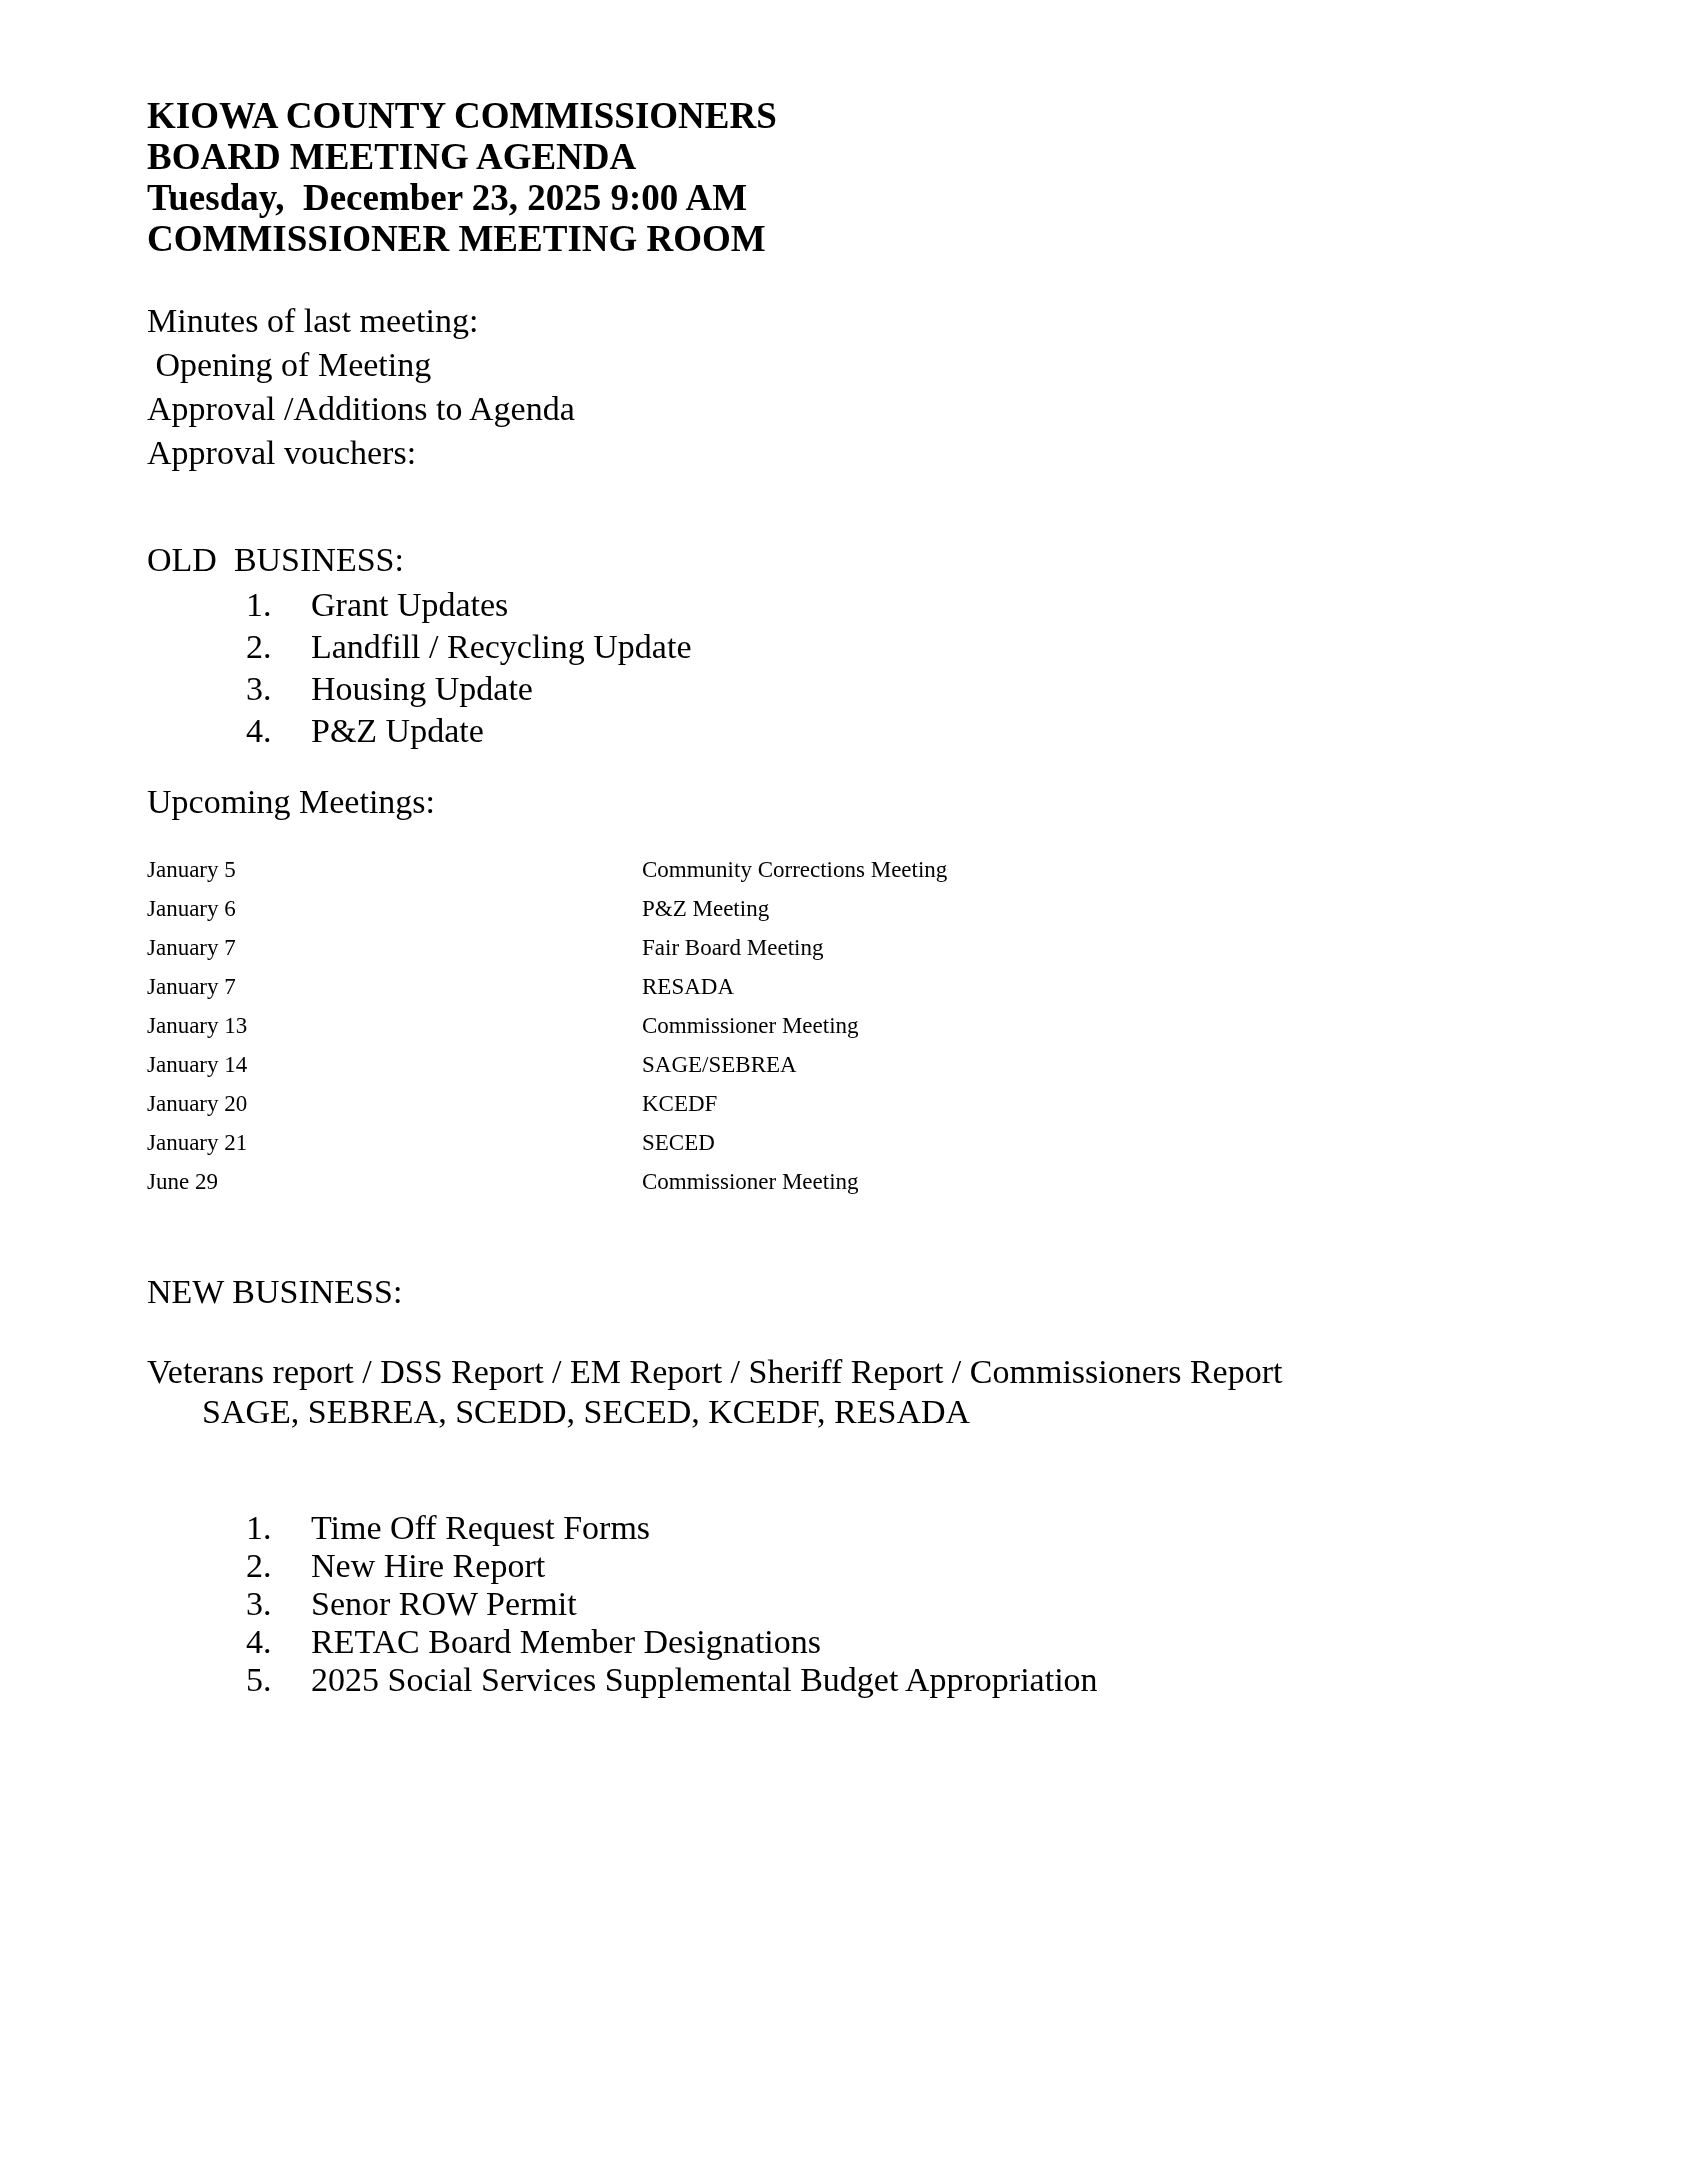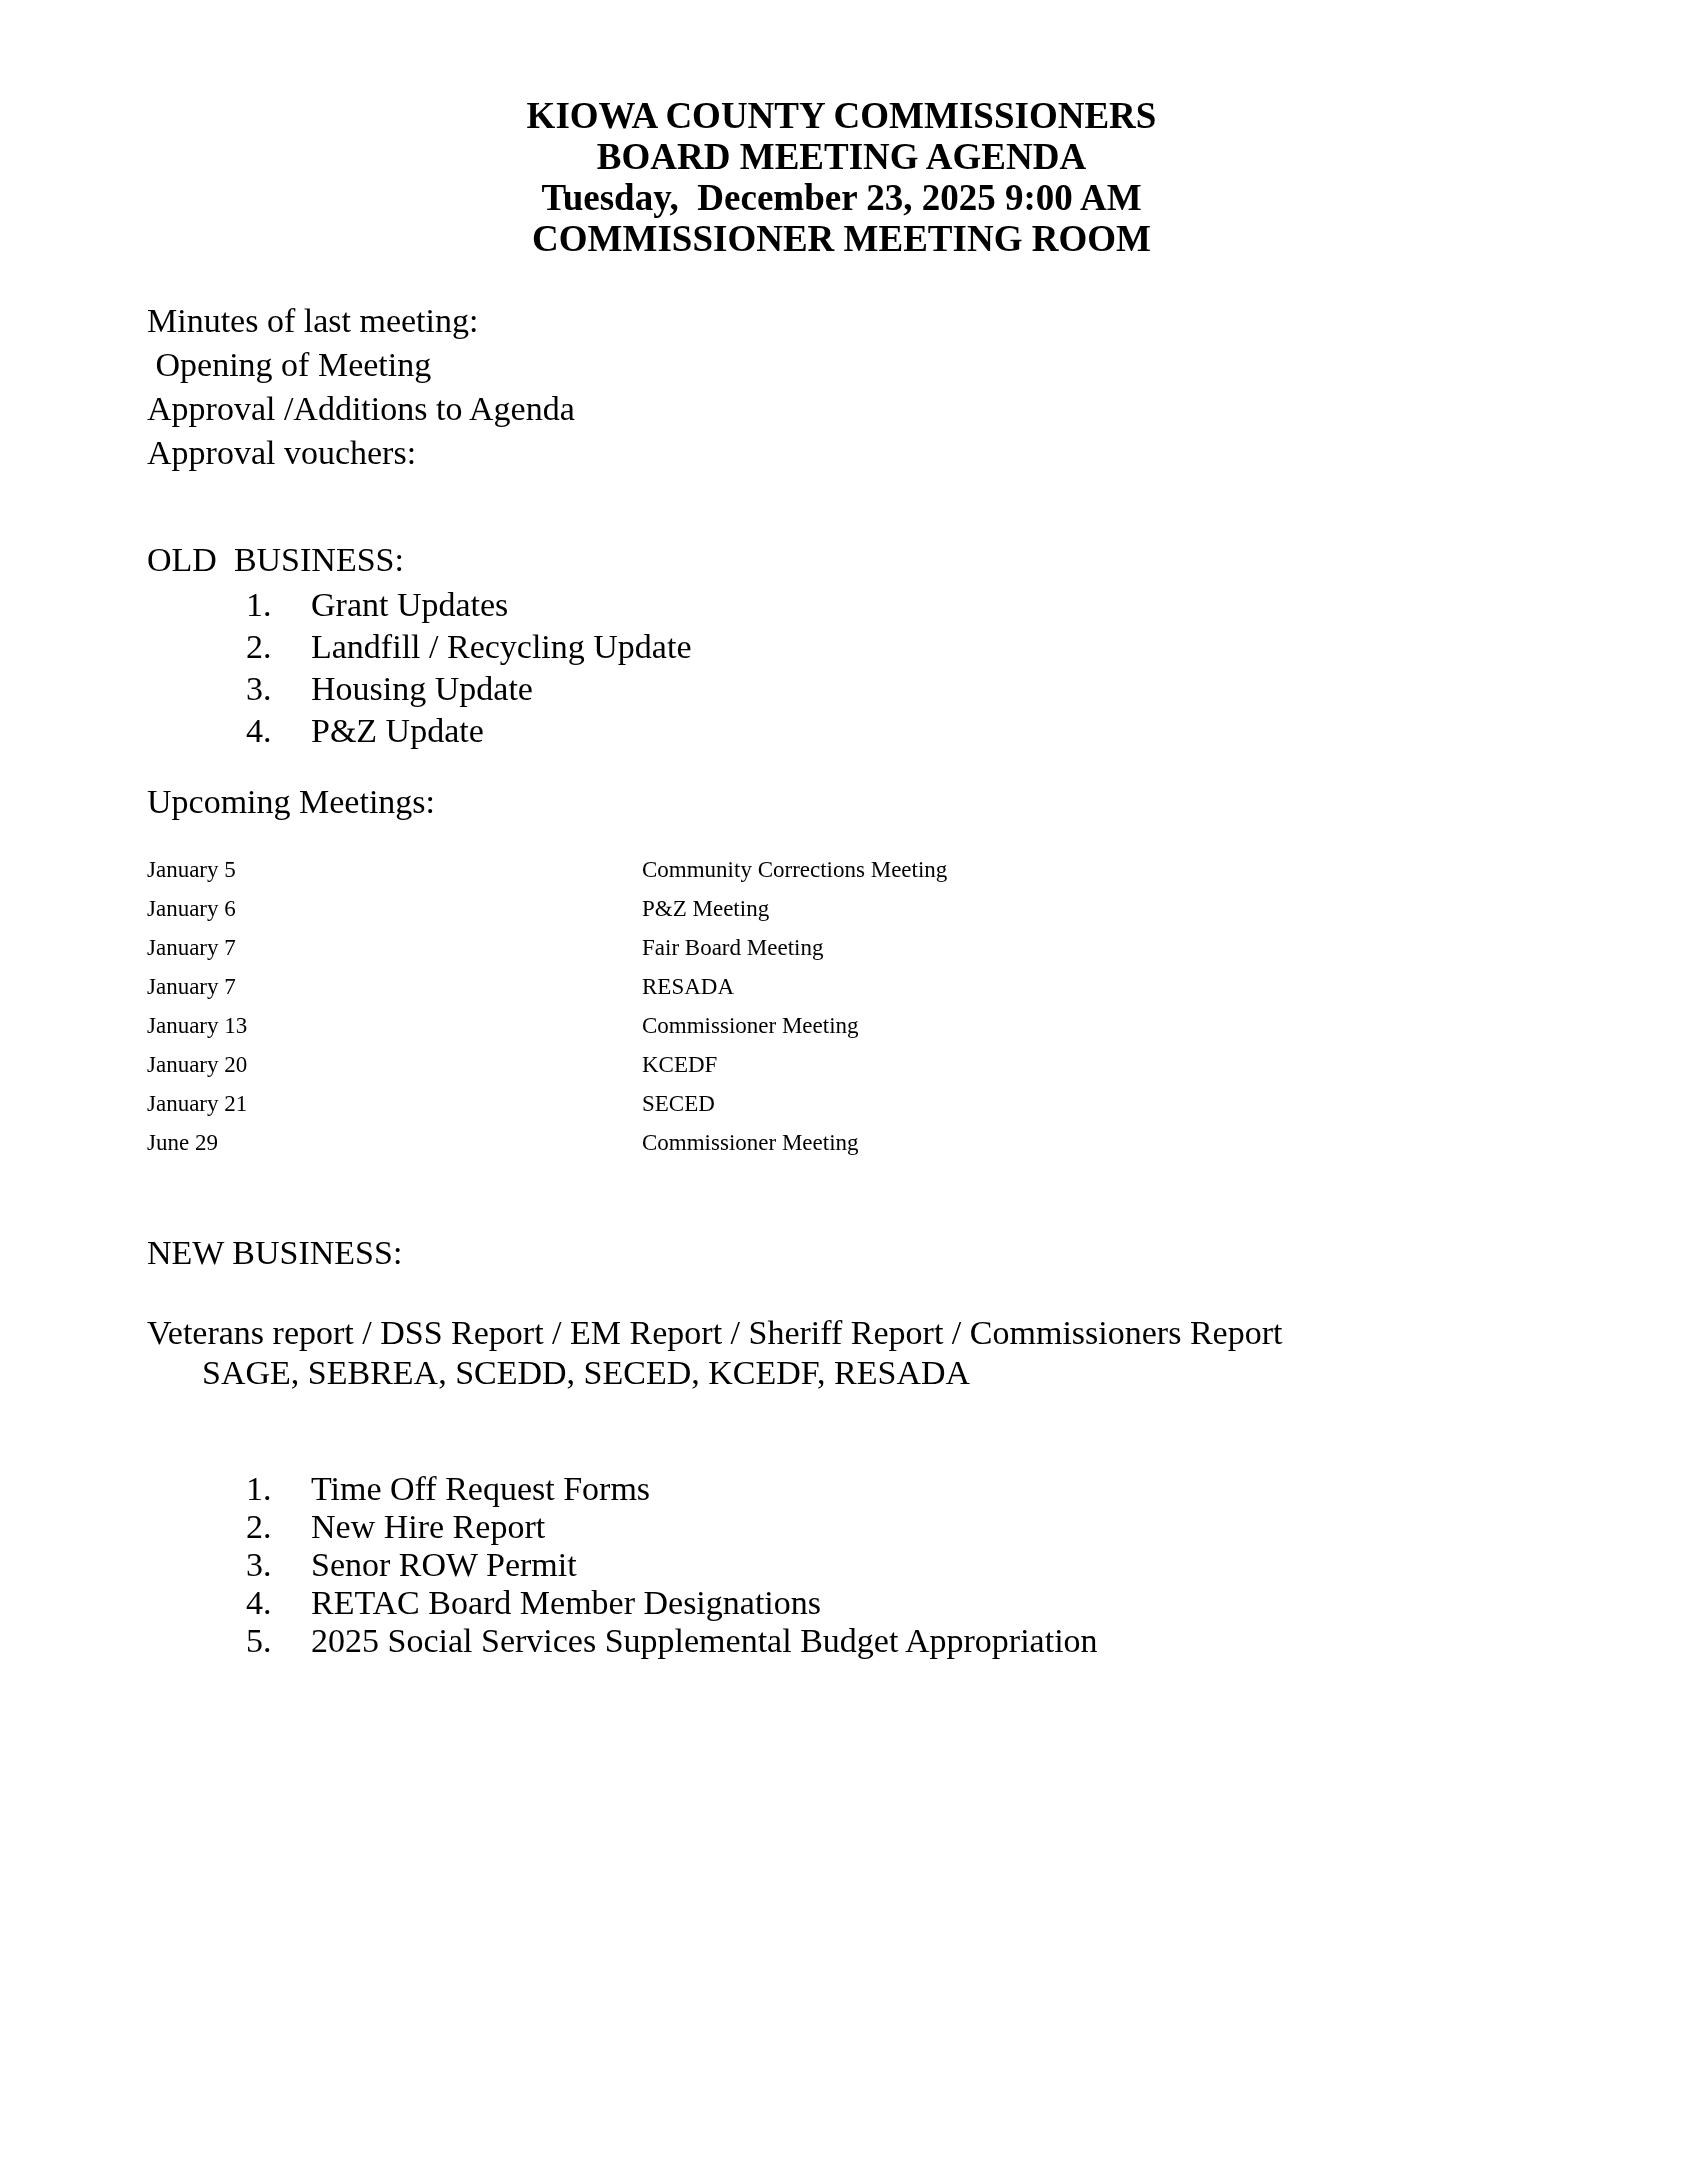--- a/index.html
+++ b/index.html
@@ -14,21 +14,21 @@
     background: #ffffff;
     color: #000000;
     font-family: "Liberation Serif", "DejaVu Serif", serif;
     overflow: hidden;
   }
   .content {
     padding: 0 147px;
   }
   .title-block {
     padding-top: 95px;
-    text-align: center;
+    text-align: left;
     font-weight: 700;
     font-size: 37px;
     line-height: 41px;
   }
   .title-line { white-space: pre-wrap; }
 
   .opening-block {
     margin-top: 40px;
     font-size: 34px;
     line-height: 44px;
@@ -139,20 +139,24 @@
       </div>
       <div class="meeting-row">
         <span class="meeting-date">January 7</span>
         <span class="meeting-event">RESADA</span>
       </div>
       <div class="meeting-row">
         <span class="meeting-date">January 13</span>
         <span class="meeting-event">Commissioner Meeting</span>
       </div>
       <div class="meeting-row">
+        <span class="meeting-date">January 14</span>
+        <span class="meeting-event">SAGE/SEBREA</span>
+      </div>
+      <div class="meeting-row">
         <span class="meeting-date">January 20</span>
         <span class="meeting-event">KCEDF</span>
       </div>
       <div class="meeting-row">
         <span class="meeting-date">January 21</span>
         <span class="meeting-event">SECED</span>
       </div>
       <div class="meeting-row">
         <span class="meeting-date">June 29</span>
         <span class="meeting-event">Commissioner Meeting</span>

